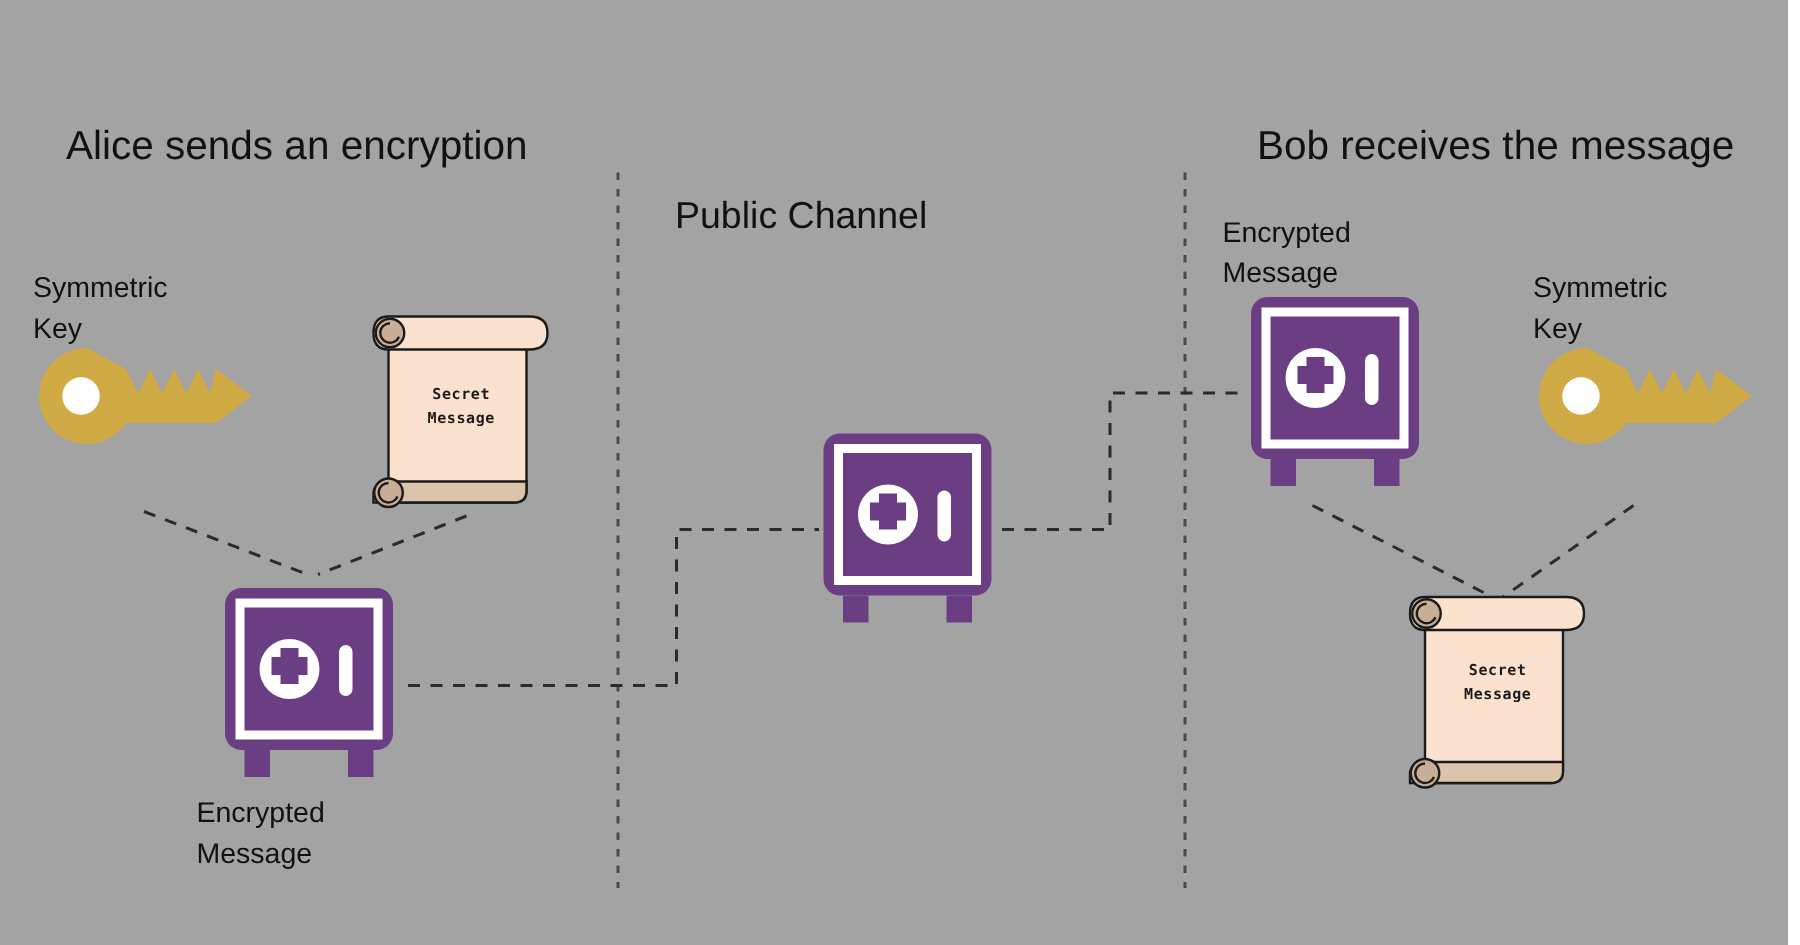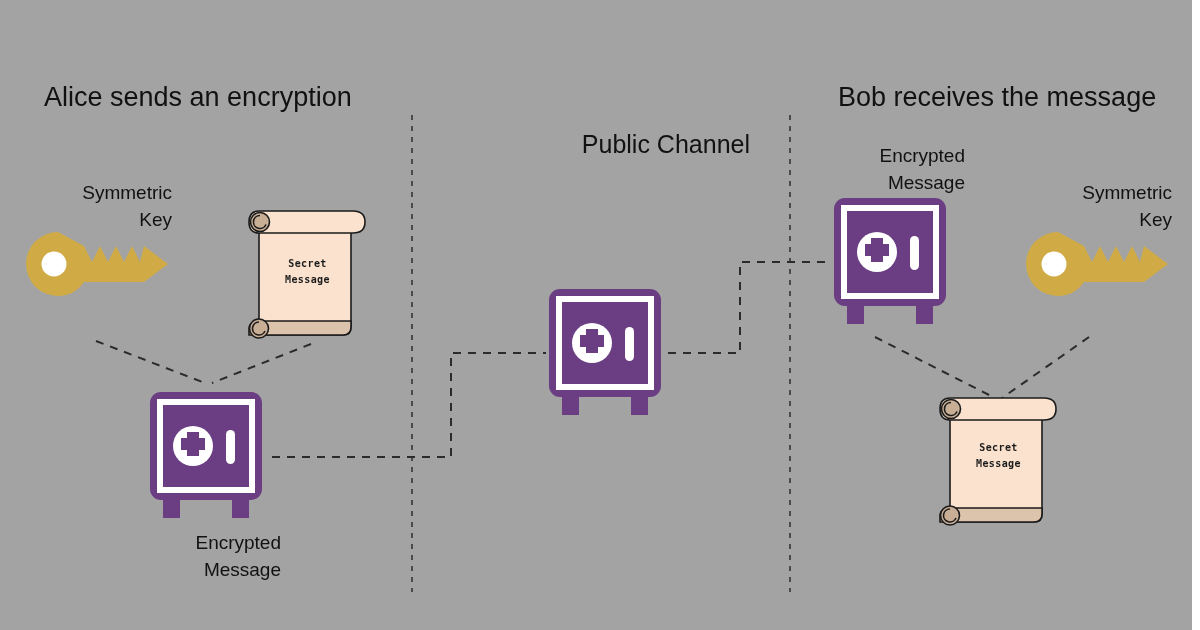--- a/index.html
+++ b/index.html
@@ -24,28 +24,28 @@
     font-weight: 400;
     color: #111111;
     white-space: nowrap;
     letter-spacing: 0px;
   }
   .channel-title {
     font-size: 25px;
     font-weight: 400;
     color: #111111;
     white-space: nowrap;
-    text-align: right;
+    text-align: left;
   }
   .caption {
     font-size: 19px;
     font-weight: 400;
     color: #111111;
     line-height: 1.42;
-    text-align: right;
+    text-align: left;
     white-space: pre-line;
   }
 
   
   #artwork {
     position: absolute;
     left: 0; top: 0;
     width: 1200px; height: 630px;
   }
 

